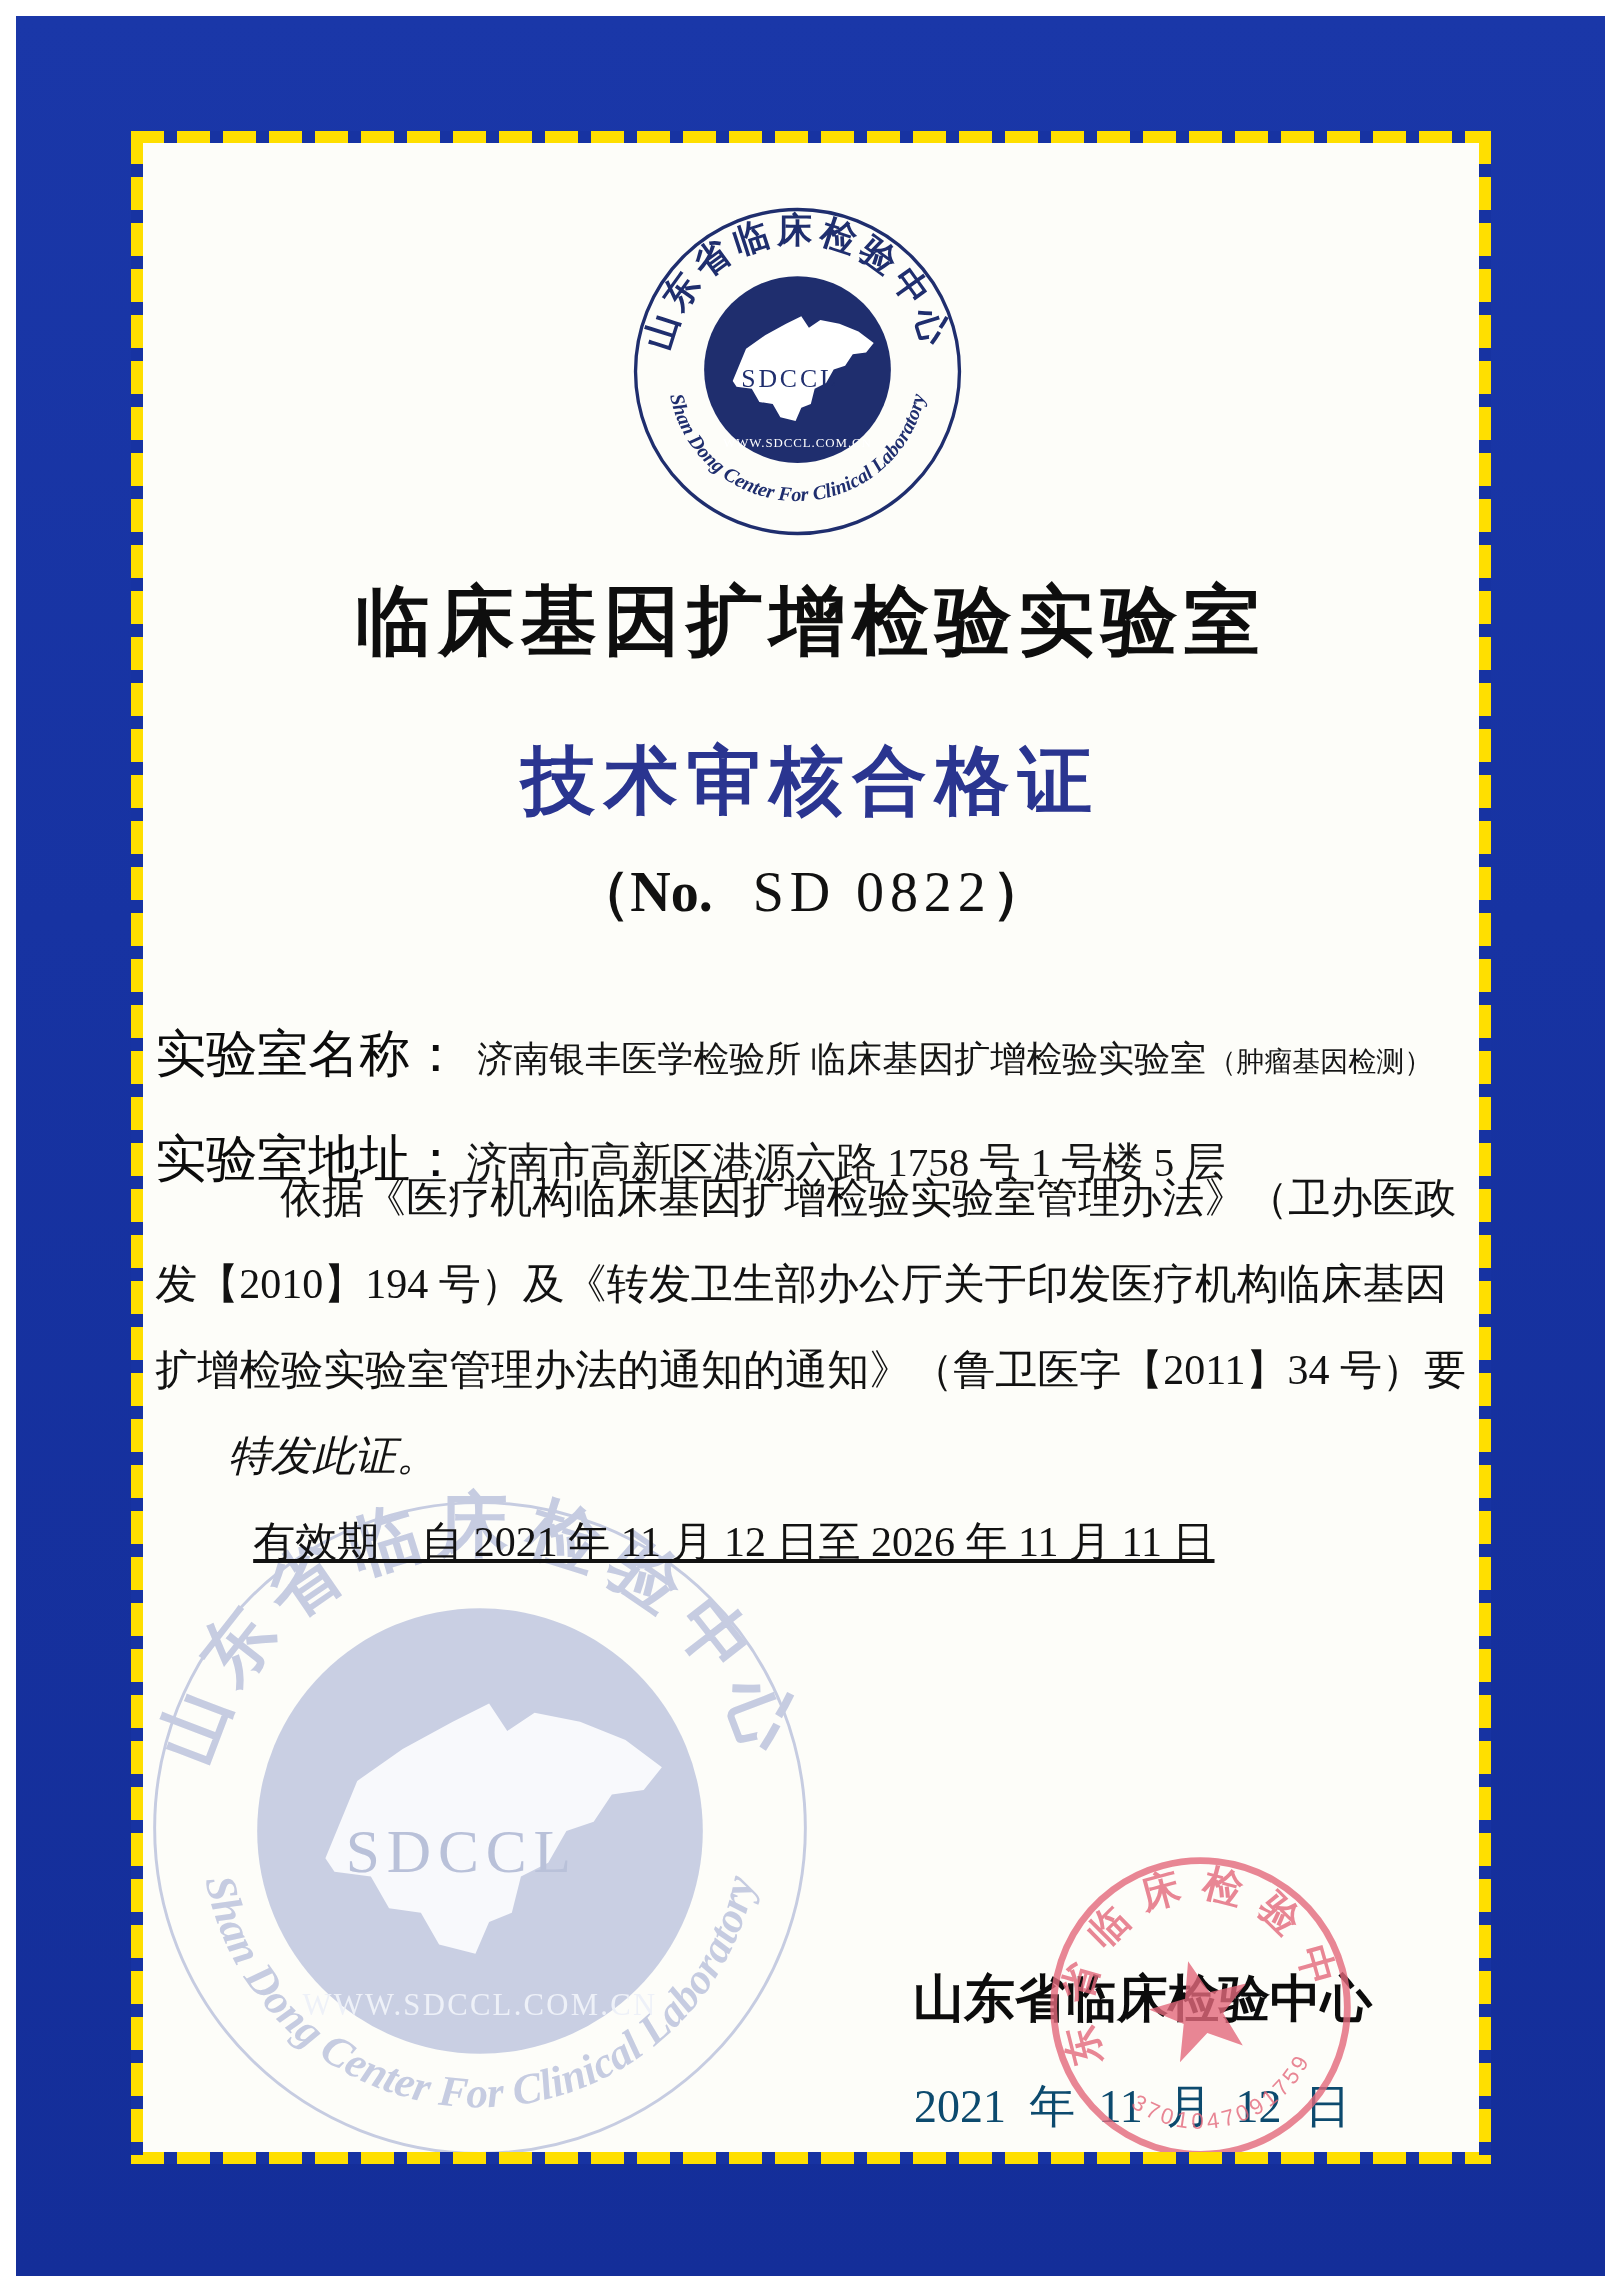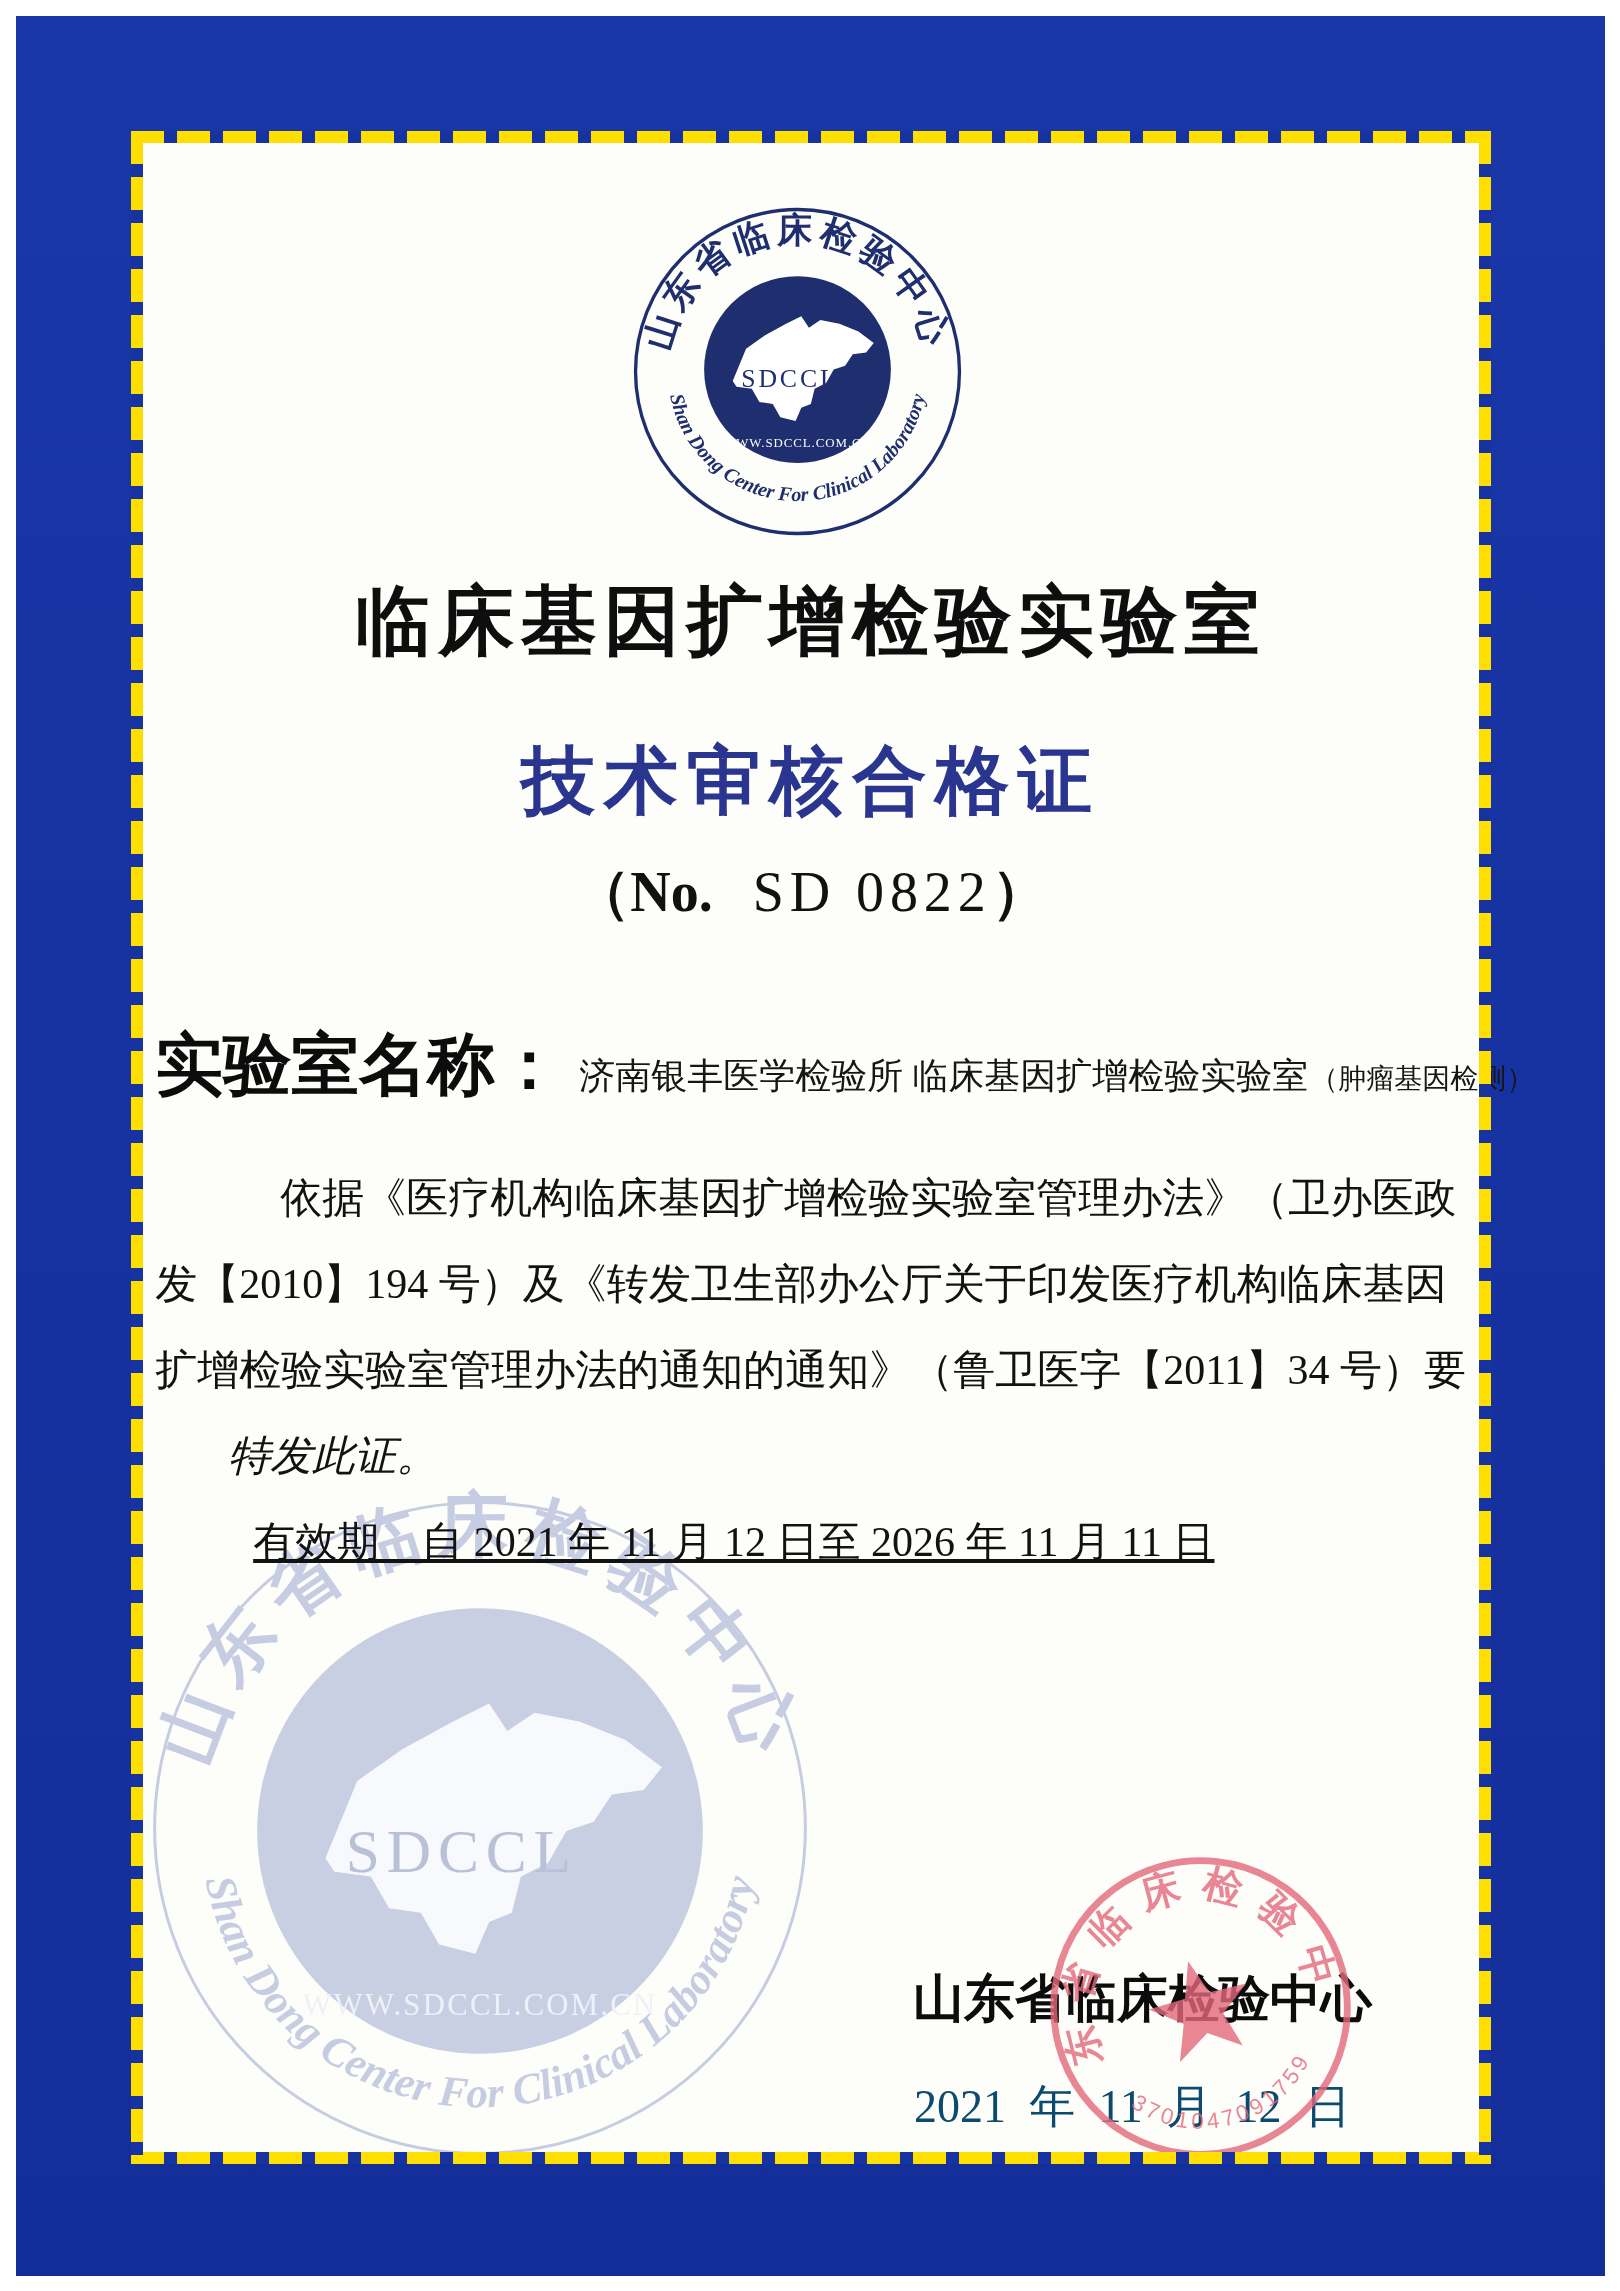--- a/index.html
+++ b/index.html
@@ -37,21 +37,21 @@
   .title-main{top:428px;font-size:76px;font-weight:bold;letter-spacing:6.9px;color:#0e0e0e;
     font-family:"Liberation Serif","DejaVu Serif",serif;}
   .title-sub{top:589px;font-size:74px;font-weight:bold;letter-spacing:8.8px;color:var(--title-blue);
     font-family:"Liberation Sans","DejaVu Sans",sans-serif;}
   .cert-no{top:712px;font-size:56px;color:#111;}
   .cert-no .b{font-weight:bold;}
   .cert-no .v{font-weight:normal;letter-spacing:5.9px;margin-left:40px;}
 
   .field-row{left:11.8px;right:5.9px;display:flex;align-items:baseline;white-space:nowrap;}
   .row-name{top:877px;} .row-addr{top:982px;}
-  .field-label{font-size:68px;font-weight:bold;font-family:"Liberation Sans","DejaVu Sans",sans-serif;color:#0c0c0c;}
+  .field-label{font-size:51px;font-weight:normal;font-family:"Liberation Sans","DejaVu Sans",sans-serif;color:#0c0c0c;}
   .name-value{font-size:36px;margin-left:16px;}
   .name-note{font-size:28px;margin-left:2px;}
   .addr-value{font-size:41px;margin-left:5.9px;}
 
   .bodyblock{left:11.8px;right:9.8px;top:1012px;font-size:42px;line-height:86px;color:#121212;}
   .bodyblock .ln{white-space:nowrap;}
   .ln-indent{text-indent:125px;}
   .ln-issue{padding-left:73px;font-style:italic;}
   .ln-valid{padding-left:98px;white-space:nowrap;text-decoration:underline;}
 
@@ -143,20 +143,24 @@
         <div class="abs centered title-sub">技术审核合格证</div>
         <div class="abs centered cert-no">
           <span class="b">（No.</span><span class="v">SD 0822</span><span class="b">）</span>
         </div>
 
         <div class="abs field-row row-name">
           <span class="field-label">实验室名称：</span>
           <span class="name-value">济南银丰医学检验所 临床基因扩增检验实验室</span>
           <span class="name-note">（肿瘤基因检测）</span>
         </div>
+        <div class="abs field-row row-addr">
+          <span class="field-label">实验室地址：</span>
+          <span class="addr-value">济南市高新区港源六路 1758 号 1 号楼 5 层</span>
+        </div>
 
         <div class="abs bodyblock">
           <div class="ln ln-indent">依据《医疗机构临床基因扩增检验实验室管理办法》（卫办医政</div>
           <div class="ln">发【2010】194 号）及《转发卫生部办公厅关于印发医疗机构临床基因</div>
           <div class="ln">扩增检验实验室管理办法的通知的通知》（鲁卫医字【2011】34 号）要</div>
           <div class="ln ln-issue">特发此证。</div>
           <div class="ln ln-valid">有效期　自 2021 年 11 月 12 日至 2026 年 11 月 11 日</div>
         </div>
 
         <div class="abs issuer">山东省临床检验中心</div>

